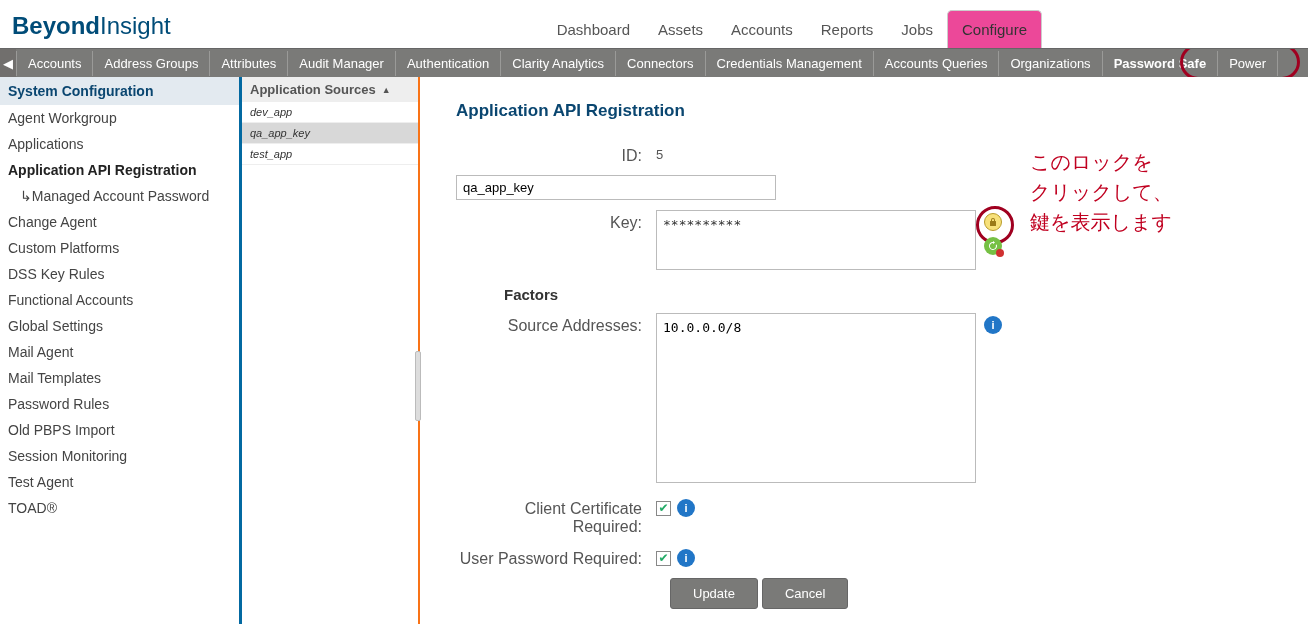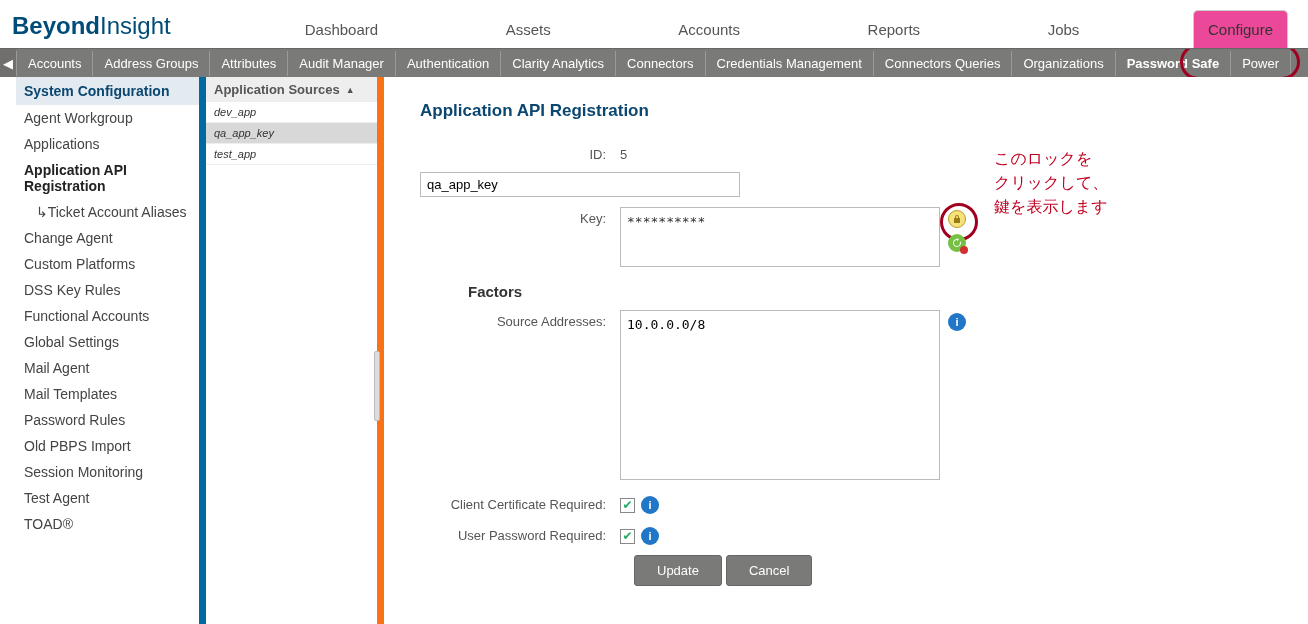--- a/index.html
+++ b/index.html
@@ -2,51 +2,51 @@
 <html><head>
   <meta charset="utf-8">
   <style>
     * { margin: 0; padding: 0; box-sizing: border-box; }
     body { font-family: "Segoe UI", Arial, sans-serif; font-size: 13px; color: #333; overflow: hidden; }
 
     .header { display: flex; align-items: flex-end; height: 48px; padding: 0 0 0 12px; }
     .brand { font-size: 24px; color: #004c78; display: flex; align-items: baseline; margin-bottom: 8px; }
     .brand-bold { font-weight: 700; }
     .brand-light { font-weight: 300; }
-    .topnav { display: flex; flex: 1; justify-content: space-between; padding: 0 20px 0 120px; align-items: flex-end; }
+    .topnav { display: flex; flex: 1; justify-content: center; padding: 0 14px 0 120px; align-items: flex-end; }
     .topnav-item { color: #555; font-size: 15px; cursor: pointer; padding: 10px 14px; }
     .topnav-item.active { background: #ec4899; border: 1px solid #ccc; border-bottom: none; border-radius: 5px 5px 0 0; color: #333; }
 
     .subnav { background: #7a7a78; display: flex; align-items: center; height: 29px; position: relative; overflow: hidden; border-top: 1px solid #666; }
     .subnav-arrow { width: 16px; height: 29px; color: #fff; display: flex; align-items: center; justify-content: center; cursor: pointer; background: #716f6d; }
     .subnav-items { display: flex; flex: 1; overflow: hidden; }
     .subnav-item { color: #fff; font-size: 13px; white-space: nowrap; padding: 5px 11px; cursor: pointer; border-right: 1px solid #9a9a98; }
     .subnav-item:first-child { border-left: 1px solid #9a9a98; }
     .subnav-item.selected { font-weight: bold; }
     .subnav-circle { position: absolute; right: 8px; top: -5px; width: 120px; height: 36px; border: 3px solid #a00020; border-radius: 20px; pointer-events: none; }
 
     .body { display: flex; height: calc(624px - 48px - 29px); }
 
-    .col1 { width: 206px; border-right: 7px solid #0369a1; padding-left: 16px; }
+    .col1 { width: 242px; border-right: 3px solid #0369a1; }
     .col1-head { background: #e3eaf0; padding: 6px 8px; color: #0a4670; font-weight: 600; font-size: 14px; }
     .col1-item { padding: 5px 8px; cursor: pointer; font-size: 14px; color: #444; }
     .col1-item.bold { font-weight: 700; color: #222; }
     .col1-item.sub { padding-left: 20px; }
 
-    .col2 { width: 178px; border-right: 7px solid #f97316; position: relative; }
+    .col2 { width: 178px; border-right: 2px solid #f97316; position: relative; }
     .col2-head { background: #eeeeee; padding: 5px 8px; font-weight: 700; color: #555; display: flex; align-items: center; }
     .sort-arrow { margin-left: 6px; font-size: 9px; }
     .col2-item { padding: 4px 8px; cursor: pointer; border-bottom: 1px solid #eee; font-size: 11px; font-style: italic; }
     .col2-item.selected { background: #d8d8d8; }
     .col2-drag { position: absolute; right: -3px; top: 50%; width: 6px; height: 70px; background: #ddd; border: 1px solid #bbb; border-radius: 2px; }
 
     .content { flex: 1; padding: 24px 28px 20px 36px; overflow: auto; position: relative; }
     .content h2 { color: #0a4670; font-size: 17px; font-weight: 700; margin-bottom: 22px; }
     .row { display: flex; align-items: flex-start; margin-bottom: 10px; }
-    .rlabel { width: 200px; text-align: right; color: #555; padding-right: 14px; padding-top: 4px; font-size: 13px; }
+    .rlabel { width: 200px; text-align: right; color: #555; padding-right: 14px; padding-top: 4px; font-size: 16px; }
     .rvalue { flex: 0 0 320px; }
     .rside { padding-left: 8px; padding-top: 3px; }
     .text-input { width: 320px; border: 1px solid #bbb; padding: 4px 6px; font-size: 13px; }
     .key-box { width: 320px; height: 60px; border: 1px solid #bbb; padding: 6px; font-family: monospace; }
     .addr-box { width: 320px; height: 170px; border: 1px solid #bbb; padding: 6px; font-size: 13px; resize: none; }
     .stat { color:#555; font-size:13px; padding-top:4px; }
 
     .h3 { font-weight: 700; color: #333; font-size: 15px; margin: 16px 0 10px 48px; }
 
     .icon-circle { display: inline-flex; width: 18px; height: 18px; border-radius: 50%; align-items: center; justify-content: center; }
@@ -55,21 +55,21 @@
     .anno-circle::after { content: ""; position: absolute; left: -8px; top: -7px; width: 32px; height: 32px; border: 3px solid #a00020; border-radius: 50%; pointer-events: none; }
     .refresh-icon { background: #76c044; color:#fff; cursor:pointer; margin-top:6px; display:inline-flex; width:18px; height:18px; border-radius:50%; align-items:center; justify-content:center; position:relative; }
     .refresh-icon::after { content:""; position:absolute; right:-2px; bottom:-2px; width:8px; height:8px; background:#d03030; border-radius:50%; }
     .info-icon { background: #2176c7; color: #fff; font-weight:bold; font-size:11px; cursor:pointer; }
 
     .checkbox { width: 15px; height: 15px; border: 1px solid #888; display: inline-flex; align-items: center; justify-content: center; cursor: pointer; font-size: 12px; color: #2a6; margin-right: 6px; }
 
     .btns { margin-left: 214px; margin-top: 10px; display: flex; gap: 4px; }
     .btn { background: #7a7a78; color: #fff; border: 1px solid #666; padding: 7px 22px; font-size: 13px; border-radius: 3px; cursor: pointer; }
 
-    .annotation { position: absolute; left: 610px; top: 70px; color: #c00020; font-size: 16px; font-weight: 500; line-height: 1.5; }
+    .annotation { position: absolute; left: 610px; top: 70px; color: #c00020; font-size: 20px; font-weight: 500; line-height: 1.5; }
     .annotation div { white-space: nowrap; }
   </style>
 </head>
 <body>
 
 <div class="header">
   <div class="brand">
     <span class="brand-bold">Beyond</span>
       <span class="brand-light">Insight</span>
   </div>
@@ -87,36 +87,36 @@
   <div class="subnav-arrow">◀</div>
   <div class="subnav-items" id="subnav">
       <div class="subnav-item">Accounts</div>
       <div class="subnav-item">Address Groups</div>
       <div class="subnav-item">Attributes</div>
       <div class="subnav-item">Audit Manager</div>
       <div class="subnav-item">Authentication</div>
       <div class="subnav-item">Clarity Analytics</div>
       <div class="subnav-item">Connectors</div>
       <div class="subnav-item">Credentials Management</div>
-      <div class="subnav-item">Connectors Queries</div>
+      <div class="subnav-item">Accounts Queries</div>
       <div class="subnav-item">Organizations</div>
       <div class="subnav-item selected">Password Safe</div>
       <div class="subnav-item">Power</div>
     </div>
   <div class="subnav-circle"></div>
 </div>
 
 <div class="body">
   <div class="col1">
     <div class="col1-head">System Configuration</div>
     <div id="col1-items">
         <div class="col1-item">Agent Workgroup</div>
         <div class="col1-item">Applications</div>
         <div class="col1-item bold">Application API Registration</div>
-        <div class="col1-item sub">↳Ticket Account Aliases</div>
+        <div class="col1-item sub">↳Managed Account Password</div>
         <div class="col1-item">Change Agent</div>
         <div class="col1-item">Custom Platforms</div>
         <div class="col1-item">DSS Key Rules</div>
         <div class="col1-item">Functional Accounts</div>
         <div class="col1-item">Global Settings</div>
         <div class="col1-item">Mail Agent</div>
         <div class="col1-item">Mail Templates</div>
         <div class="col1-item">Password Rules</div>
         <div class="col1-item">Old PBPS Import</div>
         <div class="col1-item">Session Monitoring</div>

